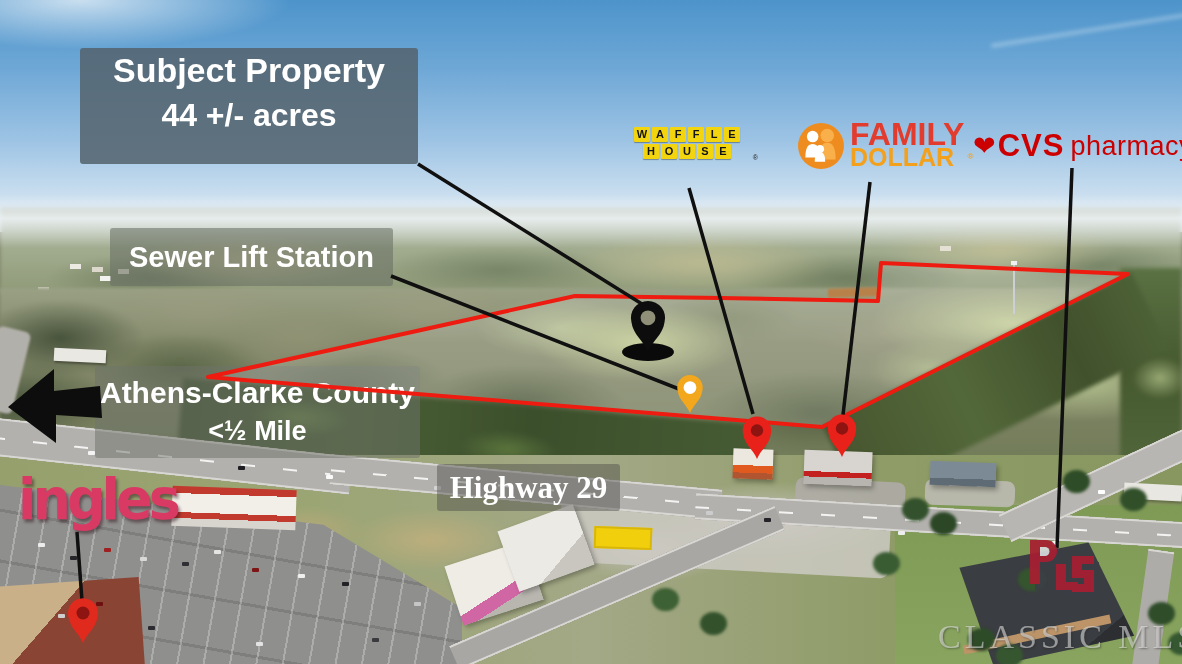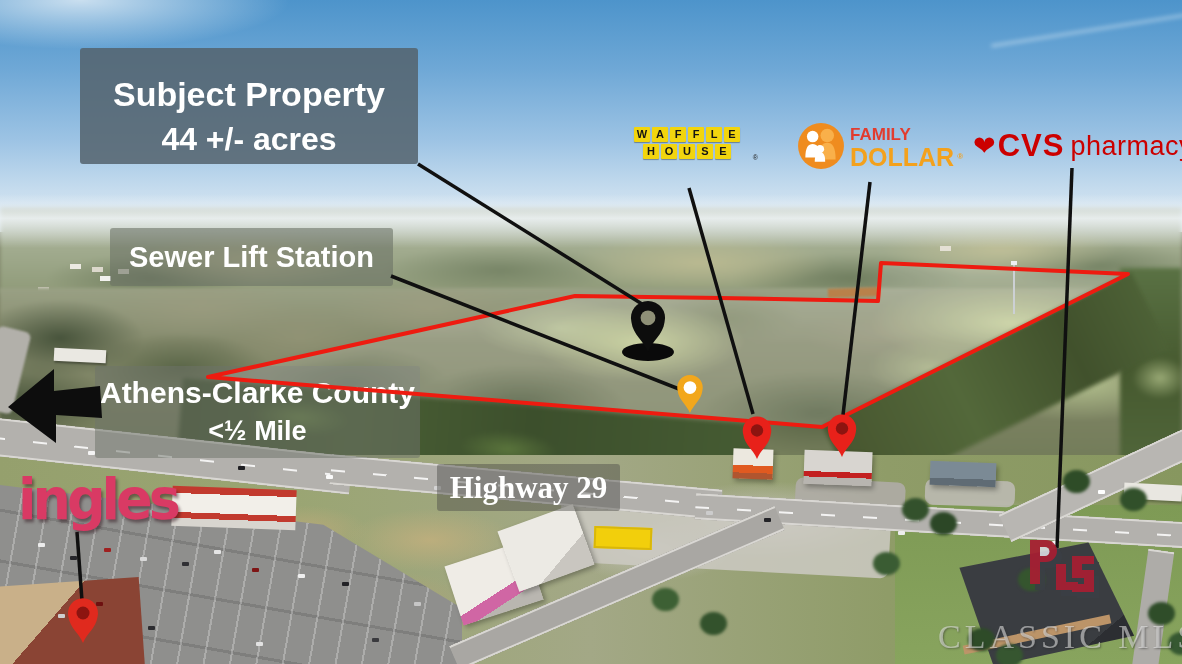--- a/index.html
+++ b/index.html
@@ -138,21 +138,21 @@
       342px 582px #222226,96px 602px #6e1010,58px 614px #cfcfcf,148px 626px #2c2c30,
       256px 642px #e2e2e2,372px 638px #3a3a3e,414px 602px #c6c6c6,88px 451px #f4f4f4,
       238px 466px #1e1e22,326px 475px #fafafa,434px 486px #d4d4d4,706px 511px #cccccc,
       764px 518px #232327,898px 531px #ededed,1052px 541px #f6f6f6,1098px 490px #ffffff;}
 
   
   .overlay-svg{left:0;top:0;width:1182px;height:664px;z-index:20;pointer-events:none;}
 
   .label-box{position:absolute;color:#fff;text-align:center;border-radius:3px;z-index:12;}
   .box-subject{left:80px;top:48px;width:338px;height:116px;background:rgba(84,99,110,.86);
-    font-weight:700;padding-top:24px;box-sizing:border-box;}
+    font-weight:700;padding-top:0;box-sizing:border-box;}
   .box-subject .l1{font-size:34px;line-height:44px;}
   .box-subject .l2{font-size:32px;line-height:46px;}
   .box-sewer{left:110px;top:228px;width:283px;height:58px;background:rgba(105,112,100,.58);
     font-weight:700;font-size:29px;line-height:58px;}
   .box-athens{left:95px;top:366px;width:325px;height:92px;background:rgba(110,115,105,.52);
     font-weight:700;padding-top:8px;box-sizing:border-box;}
   .box-athens .l1{font-size:30px;line-height:38px;}
   .box-athens .l2{font-size:27px;line-height:38px;}
   .box-highway{left:437px;top:464px;width:183px;height:47px;background:rgba(75,75,70,.45);
     font-family:"Liberation Serif",serif;font-weight:700;font-size:31px;line-height:47px;}
@@ -160,21 +160,21 @@
   
   .waffle{left:634px;top:127px;z-index:22;width:120px;}
   .wh-row{display:flex;}
   .wh-row2{margin-left:9px;margin-top:2px;}
   .waffle .tile{width:16px;height:15px;margin-right:2px;background:#f2d50e;color:#141414;
     font-weight:700;font-size:11px;line-height:15px;text-align:center;border-radius:1px;
     box-shadow:0 1px 1px rgba(0,0,0,.35);}
   .wh-reg{position:absolute;right:-4px;bottom:-2px;font-size:7px;color:#222;}
   .fdollar{left:797px;top:122px;z-index:22;display:flex;align-items:center;}
   .fd-text{margin-left:5px;line-height:23px;}
-  .fd-family{color:#e23c2e;font-weight:800;font-size:17px;letter-spacing:0px;}
+  .fd-family{color:#e23c2e;font-weight:800;font-size:32px;letter-spacing:0px;}
   .fd-dollar{color:#f3a11d;font-weight:800;font-size:25px;position:relative;}
   .fd-reg{position:absolute;right:-9px;bottom:1px;font-size:8px;color:#f3a11d;}
   .cvs{left:973px;top:128px;z-index:22;display:flex;align-items:center;color:#cc0000;}
   .cvs-heart{font-size:27px;line-height:30px;margin-right:2px;}
   .cvs-name{font-weight:800;font-size:31px;letter-spacing:1px;text-align:center;}
   .cvs-suffix{font-weight:500;font-size:27px;margin-left:6px;letter-spacing:0.5px;}
   .ingles{left:18px;top:468px;z-index:22;font-family:"DejaVu Sans",sans-serif;
     font-weight:bold;font-size:54px;letter-spacing:-4px;color:#d93a64;
     text-shadow:2px 3px 3px rgba(40,10,20,.45);transform:scaleY(1.04);}
 

